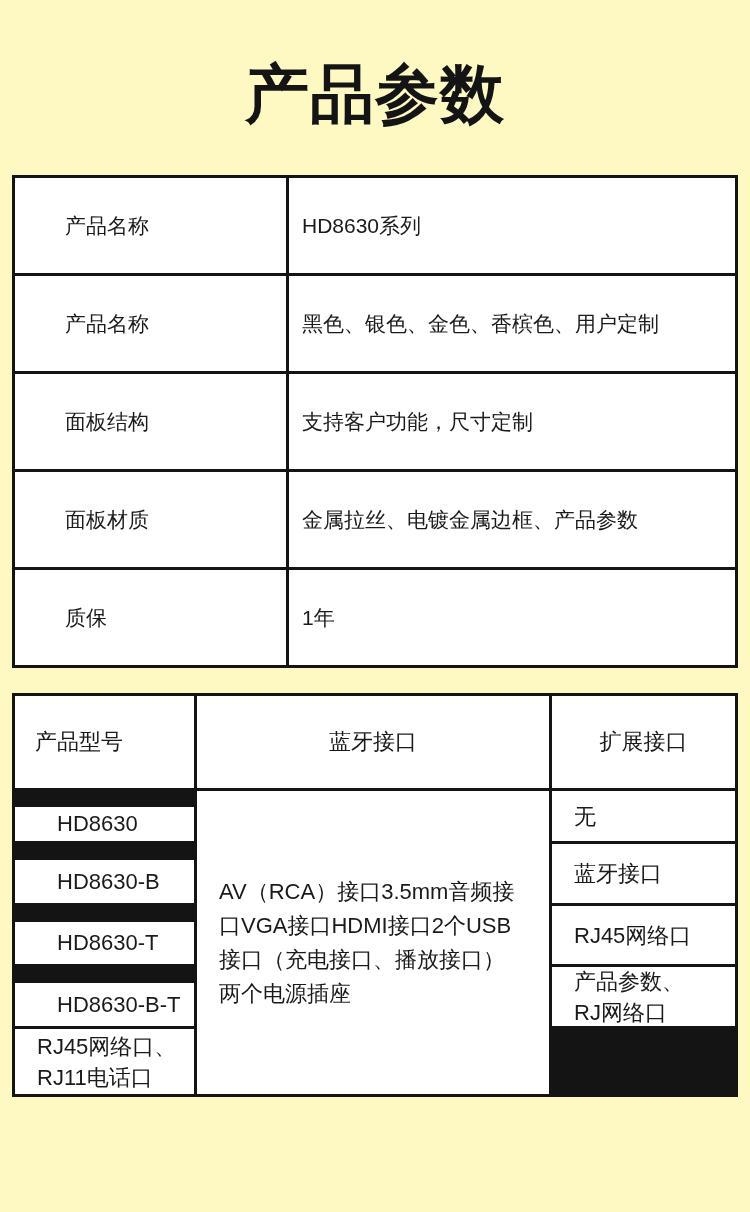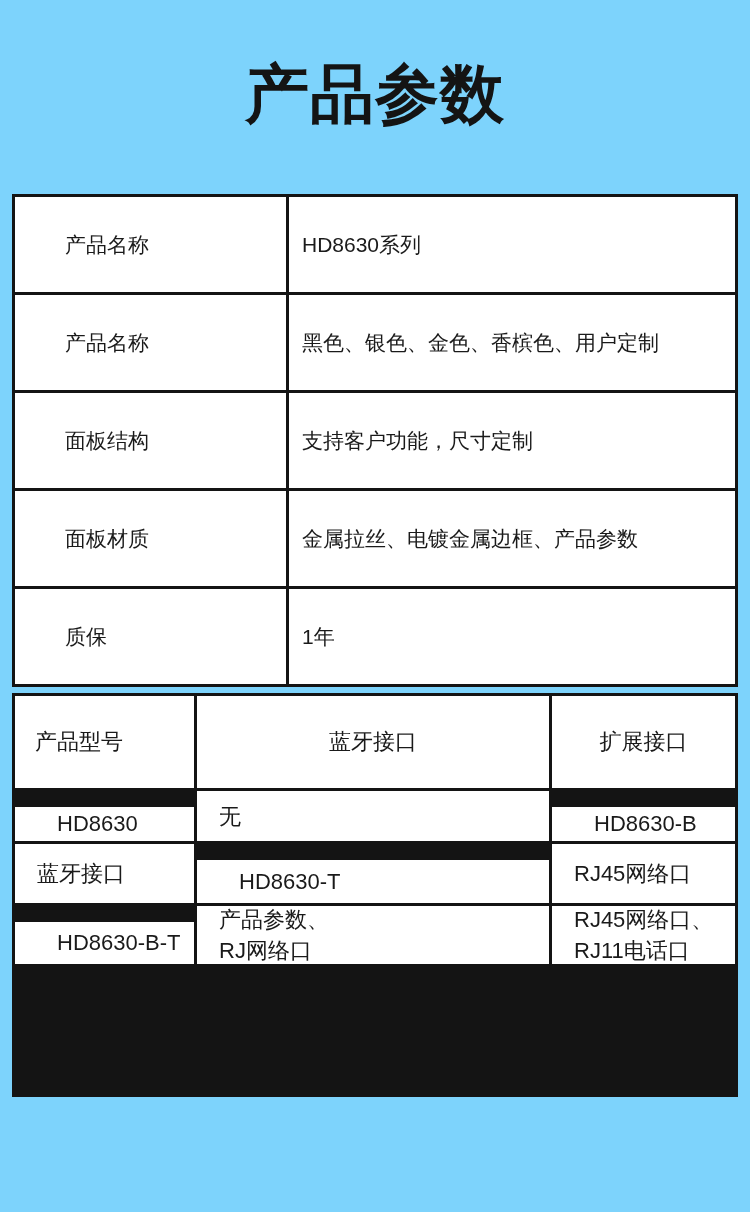--- a/index.html
+++ b/index.html
@@ -1,20 +1,20 @@
 <!DOCTYPE html>
 <html><head>
 <meta charset="utf-8">
 <style>
   html, body { margin: 0; padding: 0; background: #ffffff; }
   .page {
     position: relative;
     width: 750px;
     height: 1212px;
-    background: #7dd3fc;
+    background: #fef9c3;
     font-family: "Liberation Sans", sans-serif;
     color: #1a1a1a;
     overflow: hidden;
   }
   .title {
     position: absolute;
     top: 54px;
     left: 0;
     width: 100%;
     margin: 0;
@@ -41,21 +41,20 @@
     font-size: 21px;
     color: #1a1a1a;
     box-sizing: border-box;
     white-space: nowrap;
   }
   
   .t1 {
     top: 175px;
     grid-template-columns: 271px 446px;
     grid-template-rows: repeat(5, 95px);
-    margin-top: 19px;
   }
   .t1 .label-cell { padding-left: 50px; }
   .t1 .value-cell { padding-left: 13px; }
   
   .t2 {
     top: 693px;
     grid-template-columns: 179px 352px 183px;
     grid-template-rows: 92px 50px 59px 58px 59px 65px;
   }
   .t2 .header-cell { font-size: 22px; justify-content: center; }
@@ -105,20 +104,26 @@
   </div>
 
   <div class="grid-table t2">
 
     <div class="cell header-cell model-header">产品型号</div>
     <div class="cell header-cell">蓝牙接口</div>
     <div class="cell header-cell">扩展接口</div>
 
     <div class="cell model-cell">HD8630</div>
 
+    <div class="cell basic-cell">
+      <div>AV（RCA）接口3.5mm音频接</div>
+      <div>口VGA接口HDMI接口2个USB</div>
+      <div>接口（充电接口、播放接口）</div>
+      <div>两个电源插座</div>
+    </div>
 
     <div class="cell exp-cell">
       <div>无</div>
     </div>
 
     <div class="cell model-cell">HD8630-B</div>
     <div class="cell exp-cell">
       <div>蓝牙接口</div>
     </div>
 

